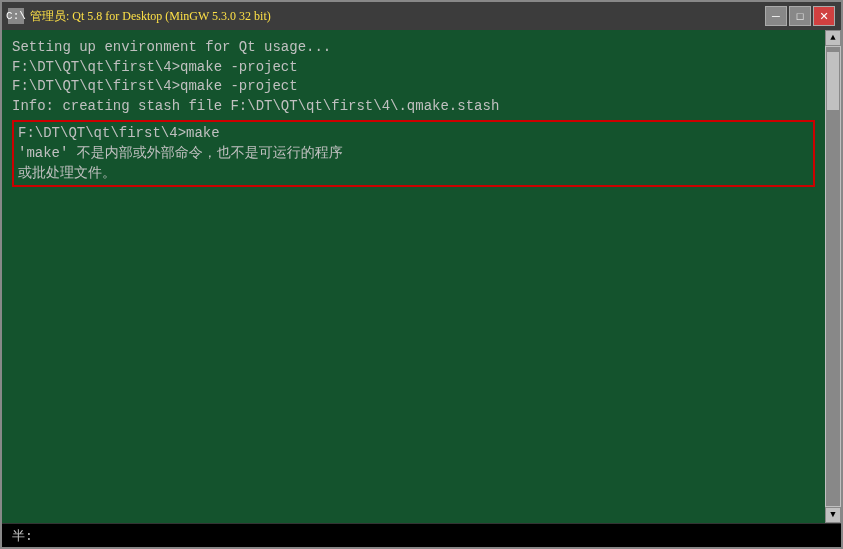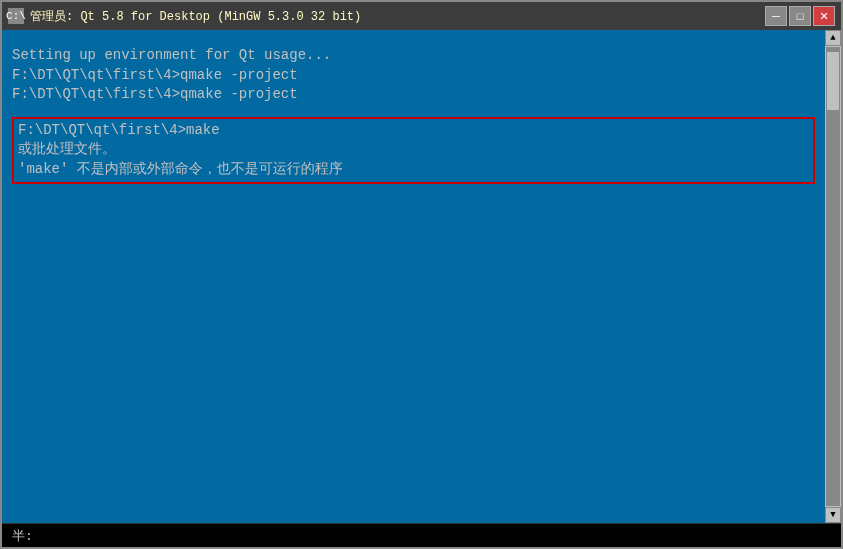--- a/index.html
+++ b/index.html
@@ -42,23 +42,23 @@
       height: 16px;
       background: #888;
       display: flex;
       align-items: center;
       justify-content: center;
       font-size: 10px;
       color: white;
     }
 
     .title-bar-text {
-      color: #fef9c3;
+      color: #fde047;
       font-size: 12px;
-      font-family: Liberation Mono, monospace;
+      font-family: Liberation Serif, serif;
     }
 
     .title-bar-buttons {
       display: flex;
       gap: 2px;
     }
 
     .title-btn {
       width: 22px;
       height: 20px;
@@ -78,37 +78,37 @@
     }
 
     .window-body {
       display: flex;
       flex: 1;
       overflow: hidden;
     }
 
     .terminal {
       flex: 1;
-      background: #0369a1;
+      background: #14532d;
       color: #c0c0c0;
       font-size: 14px;
-      padding: 16px 10px;
+      padding: 8px 10px;
       overflow-y: auto;
       line-height: 1.4;
       font-family: 'Courier New', Courier, monospace;
     }
 
     .terminal-line {
       white-space: pre-wrap;
       word-break: break-all;
     }
 
     .highlighted-box {
       border: 2px solid #cc0000;
-      margin: 12px 0;
+      margin: 4px 0;
       padding: 2px 4px;
     }
 
     .scrollbar {
       width: 16px;
       background: #c0c0c0;
       display: flex;
       flex-direction: column;
       align-items: center;
       flex-shrink: 0;
@@ -180,24 +180,25 @@
 
     <div class="terminal" id="terminal-content">
     <div class="terminal-line">Setting up environment for Qt usage...</div>
         <div class="terminal-line"></div>
         <div class="terminal-line"></div>
         <div class="terminal-line"></div>
         <div class="terminal-line">F:\DT\QT\qt\first\4&gt;qmake -project</div>
         <div class="terminal-line"></div>
         <div class="terminal-line">F:\DT\QT\qt\first\4&gt;qmake -project</div>
         <div class="terminal-line"></div>
+        <div class="terminal-line">Info: creating stash file F:\DT\QT\qt\first\4\.qmake.stash</div>
         <div class="highlighted-box">
           <div class="terminal-line">F:\DT\QT\qt\first\4&gt;make</div>
+          <div class="terminal-line">'make' 不是内部或外部命令，也不是可运行的程序</div>
           <div class="terminal-line">或批处理文件。</div>
-          <div class="terminal-line">'make' 不是内部或外部命令，也不是可运行的程序</div>
         </div>
         <div class="terminal-line"></div>
       </div>
 
     <div class="scrollbar">
       <div class="scrollbar-btn">▲</div>
       <div class="scrollbar-track">
         <div class="scrollbar-thumb"></div>
       </div>
       <div class="scrollbar-btn">▼</div>

